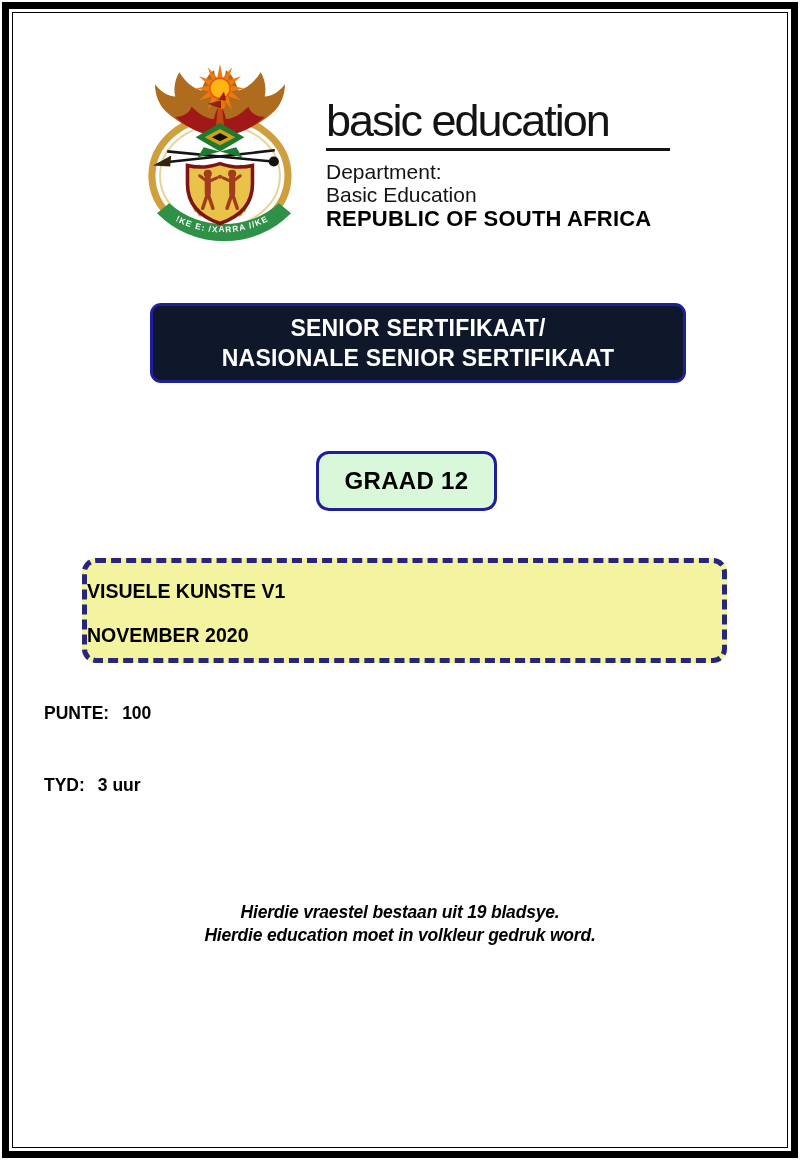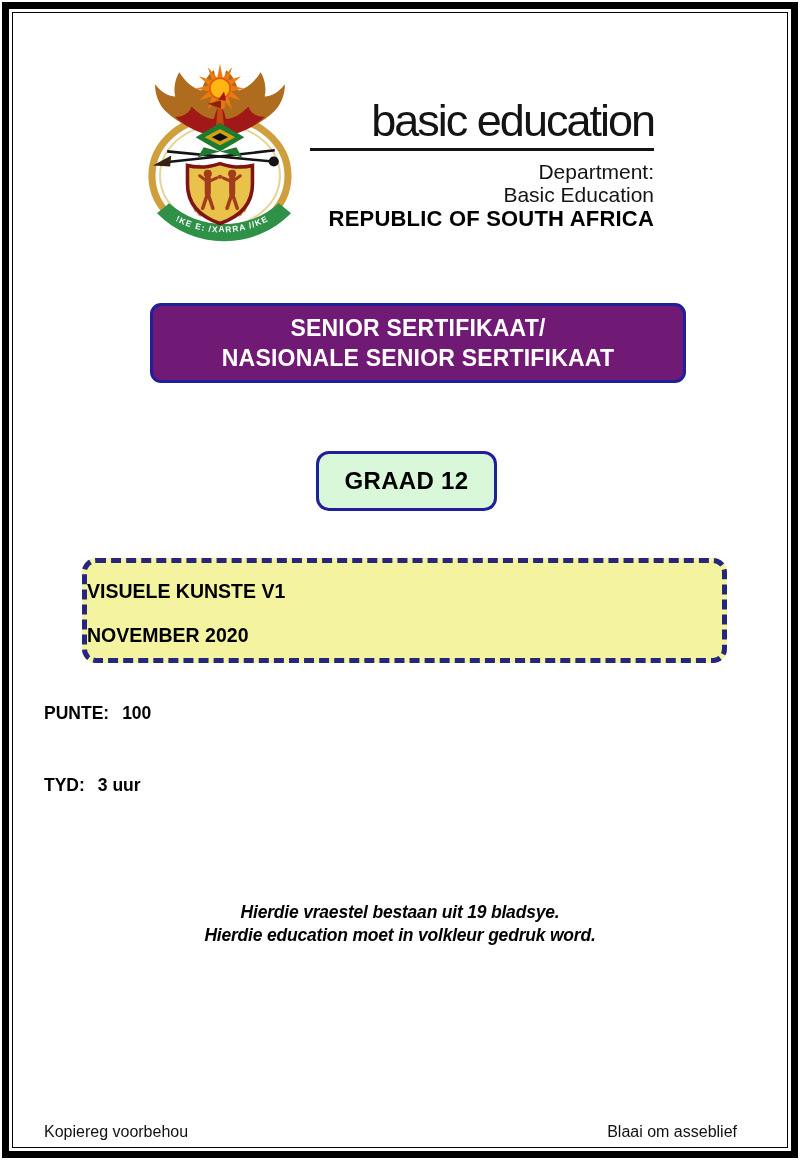--- a/index.html
+++ b/index.html
@@ -7,30 +7,30 @@
     position:relative;width:800px;height:1160px;background:#ffffff;
     font-family:"Liberation Sans","DejaVu Sans",sans-serif;color:#000;
     overflow:hidden;
   }
   .frame-outer{position:absolute;inset:2px;border:7px solid #000;}
   .frame-inner{position:absolute;inset:12px;border:1.5px solid #000;}
 
   
   .masthead{position:absolute;left:142px;top:62px;display:flex;}
   .coat{width:160px;height:195px;flex:0 0 auto;}
-  .dept-text{margin-left:8px;padding-top:36px;text-align:right;}
+  .dept-text{margin-left:24px;padding-top:36px;}
   .brand{font-size:45px;line-height:1.0;letter-spacing:-2px;color:#141414;font-weight:400;}
   .brand-rule{margin-top:5px;width:344px;height:2.5px;background:#141414;}
   .dept-lines{margin-top:9px;font-size:21px;line-height:23.5px;color:#141414;}
   .country{font-weight:bold;font-size:22px;line-height:24px;letter-spacing:0.2px;color:#000;}
 
   
   .cert-banner{
     position:absolute;left:150px;top:303px;width:536px;height:80px;box-sizing:border-box;
-    background:#701a75;border:3px solid #1f1f9c;border-radius:11px;
+    background:#0f172a;border:3px solid #1f1f9c;border-radius:11px;
     color:#fff;display:flex;flex-direction:column;justify-content:center;
     text-align:center;font-weight:bold;font-size:23px;line-height:30px;letter-spacing:0.2px;
   }
 
   
   .grade-badge{
     position:absolute;left:316px;top:451px;width:181px;height:60px;box-sizing:border-box;
     background:#d9f8d9;border:3px solid #1f1f9c;border-radius:13px;
     display:flex;align-items:center;justify-content:center;
     font-weight:bold;font-size:24px;letter-spacing:0.3px;
@@ -174,17 +174,13 @@
   </div>
   <div class="time-row">
     <span>TYD:</span><span class="detail-value">3 uur</span>
   </div>
 
   <div class="notice">
     <div>Hierdie vraestel bestaan uit 19 bladsye.</div>
     <div>Hierdie education moet in volkleur gedruk word.</div>
   </div>
 
-  <footer class="page-footer">
-    <span>Kopiereg voorbehou</span>
-    <span>Blaai om asseblief</span>
-  </footer>
 </div>
 
 </body></html>

